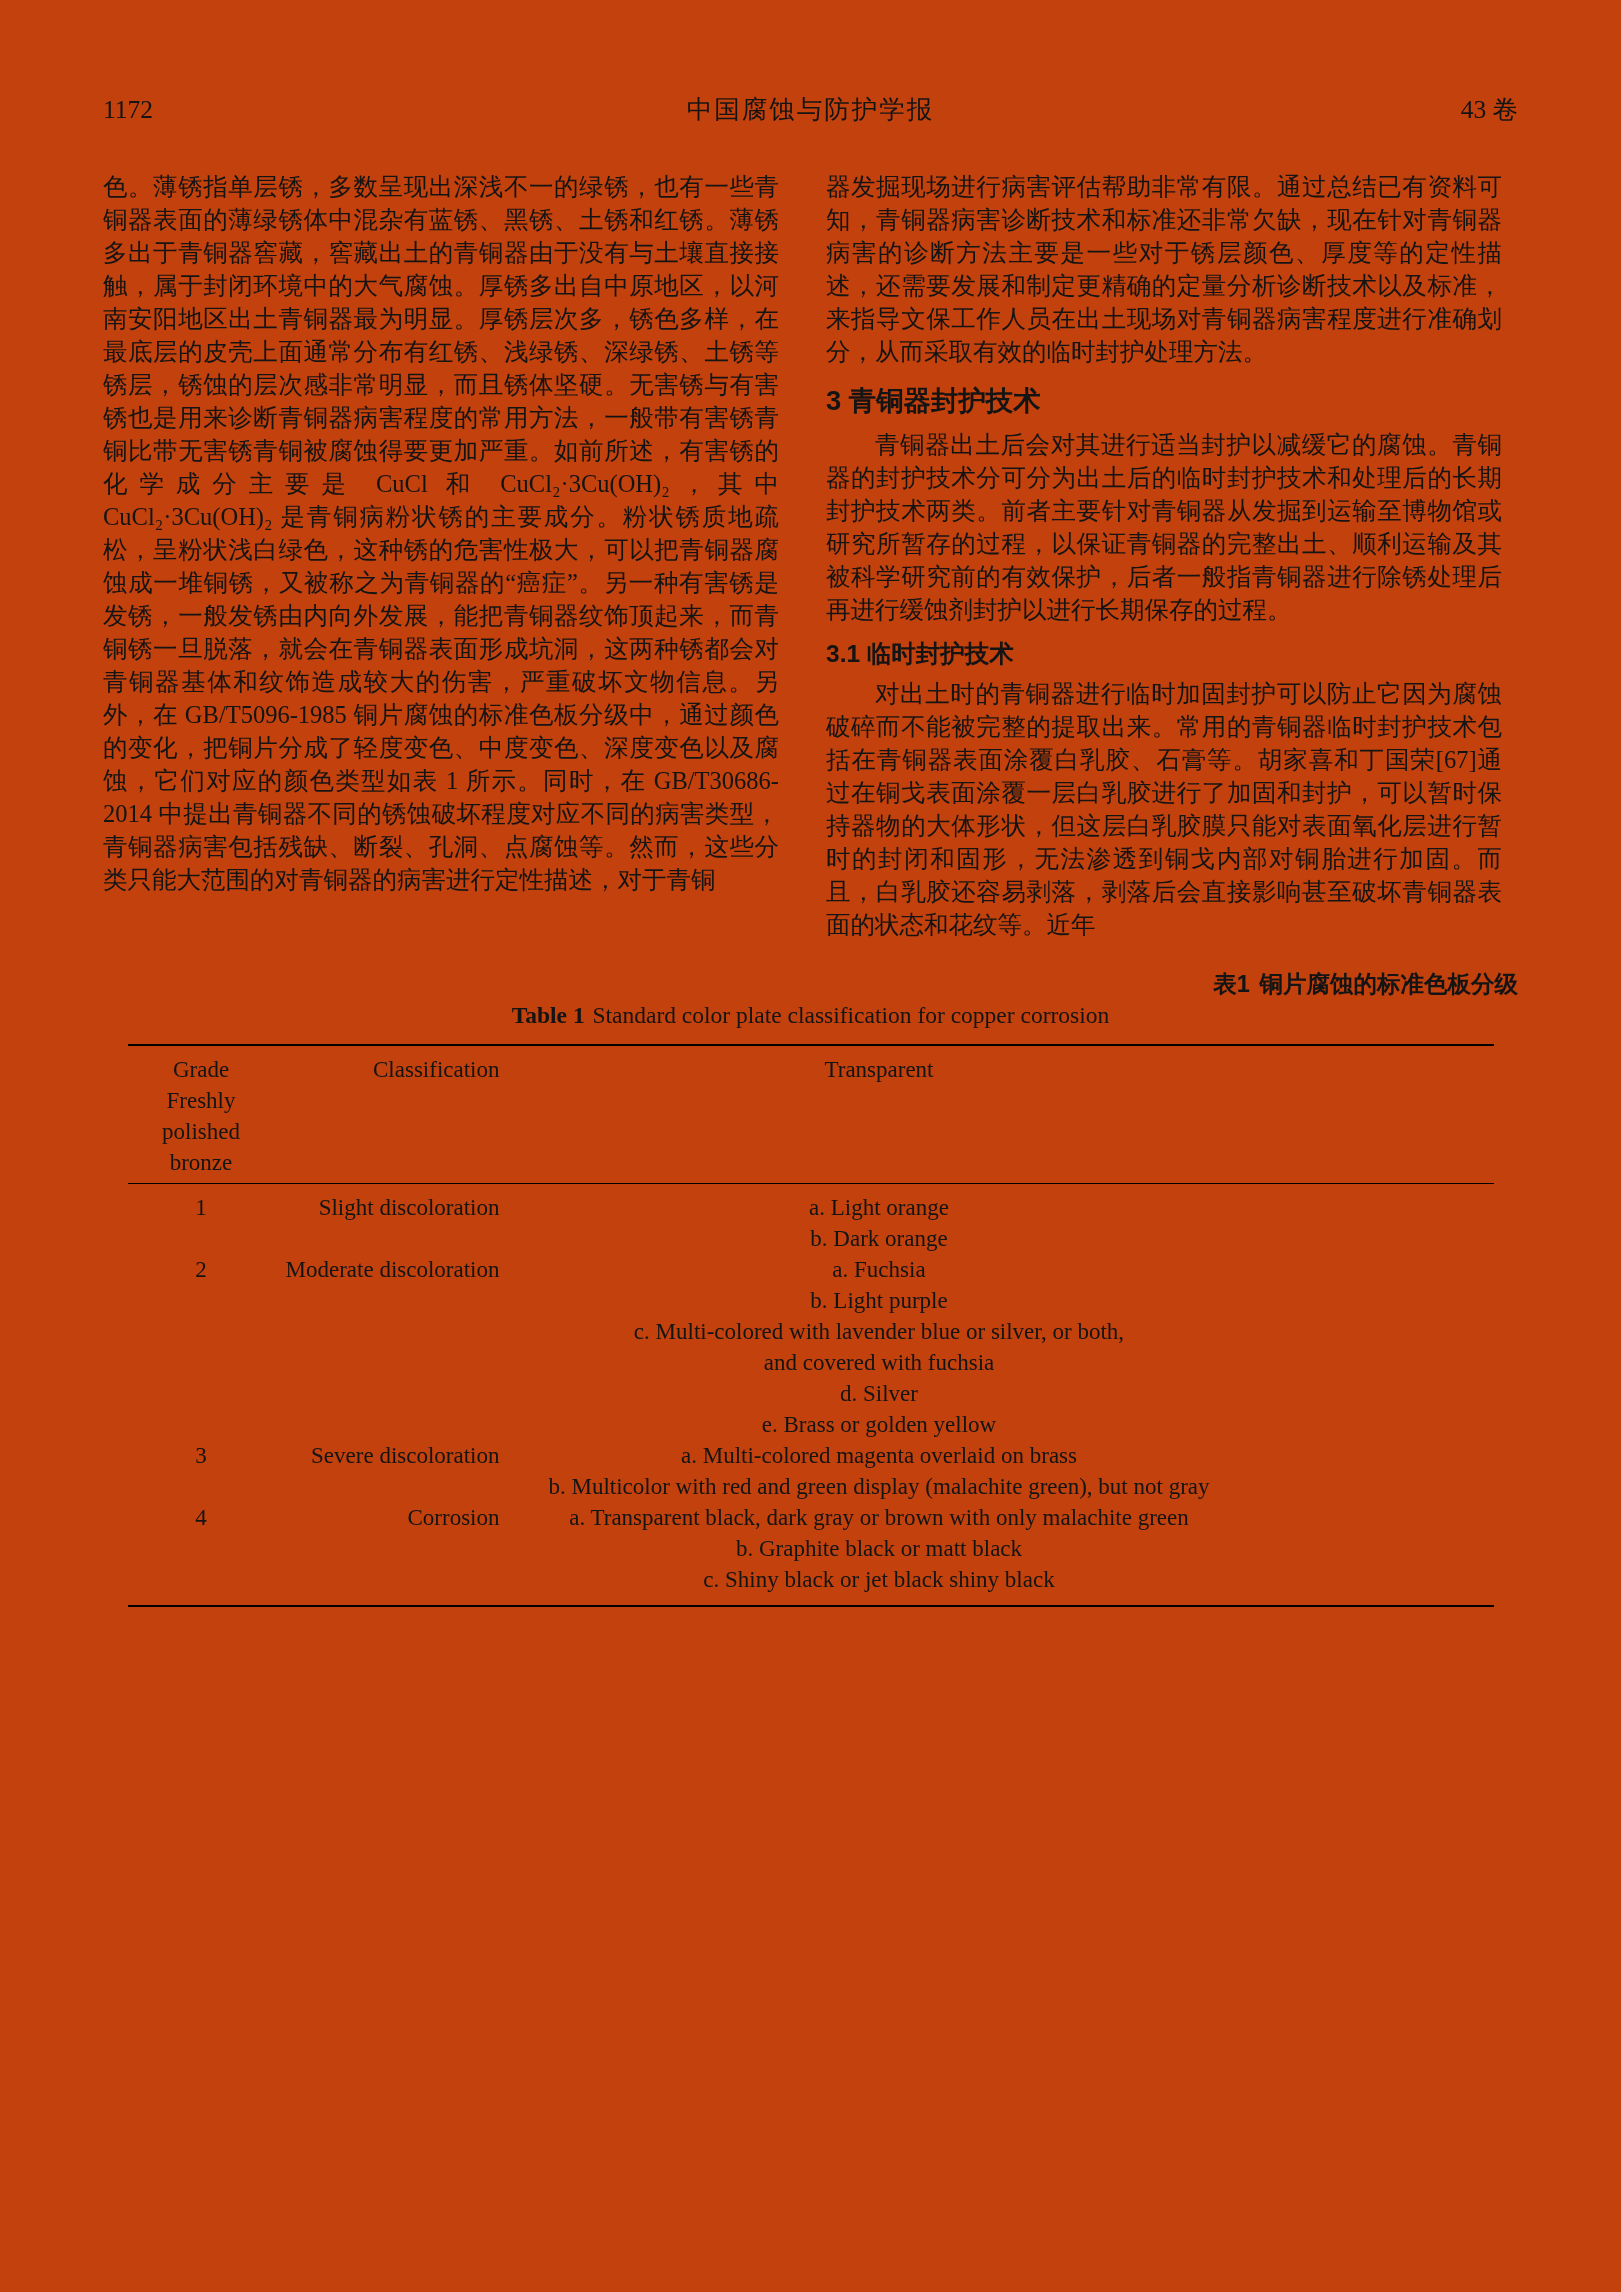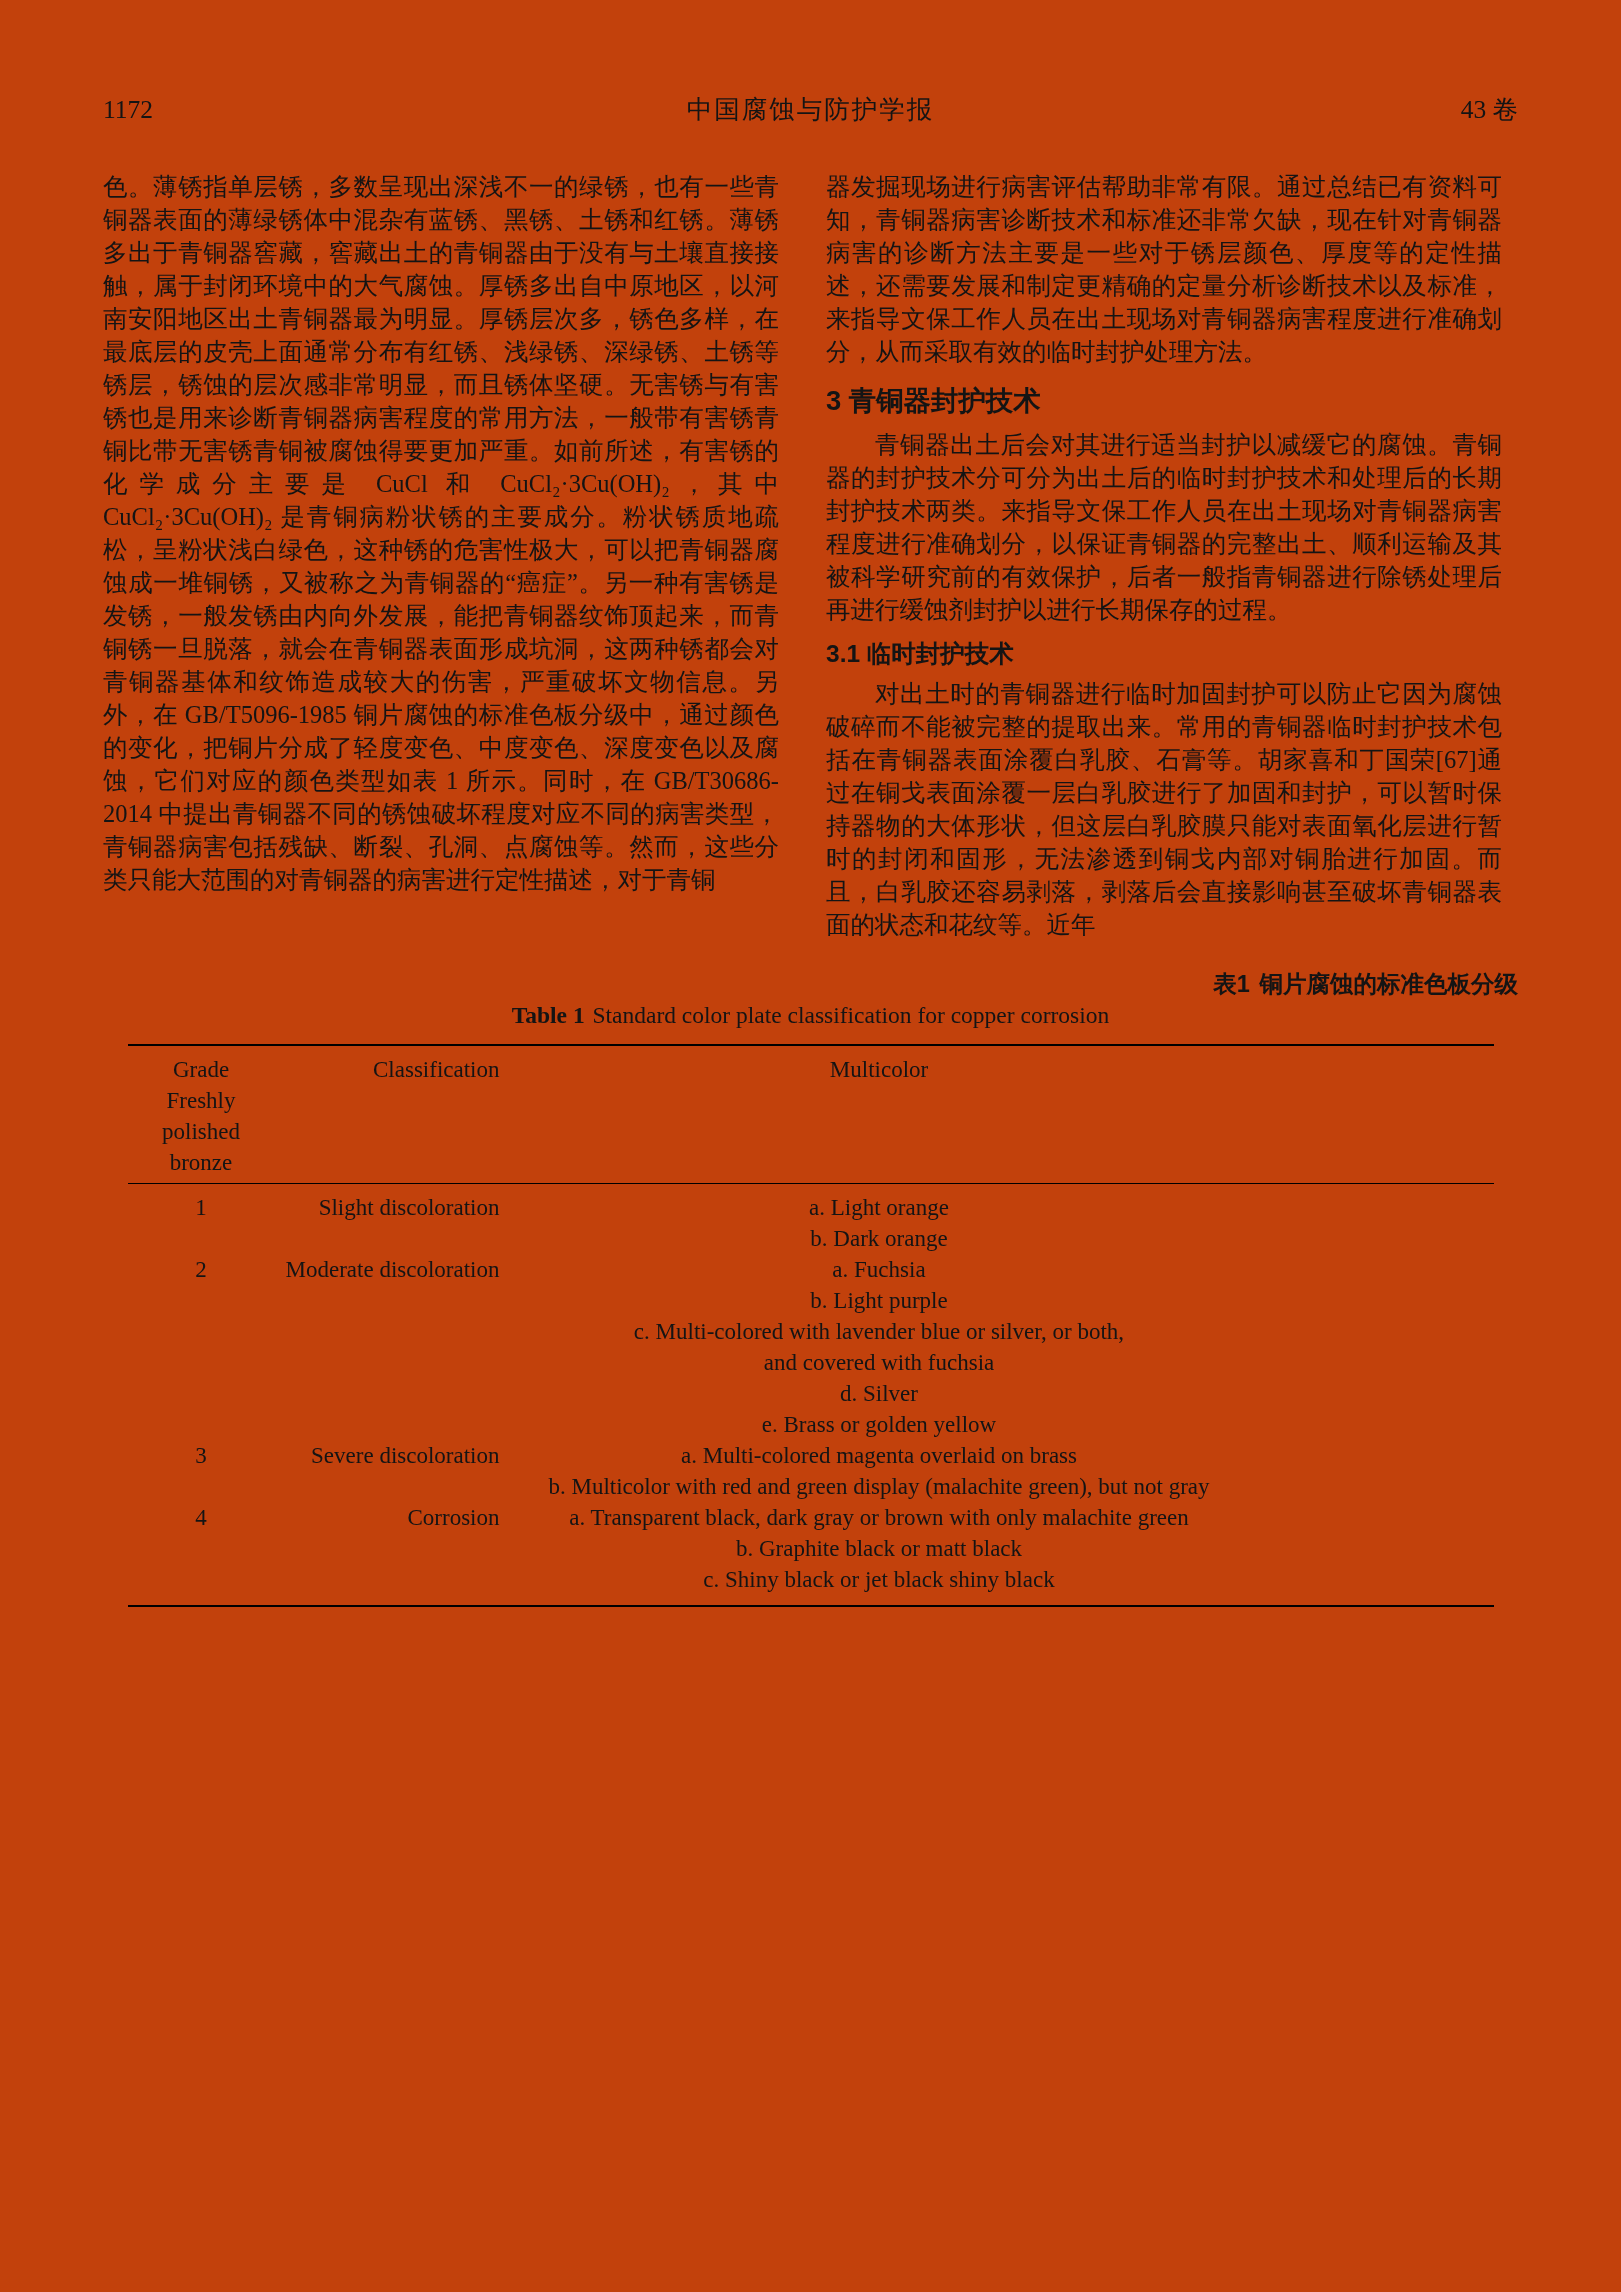--- a/index.html
+++ b/index.html
@@ -64,42 +64,42 @@
     <span class="volume">43 卷</span>
   </header>
 
   <div class="columns">
     <div class="col">
       <p class="para">色。薄锈指单层锈，多数呈现出深浅不一的绿锈，也有一些青铜器表面的薄绿锈体中混杂有蓝锈、黑锈、土锈和红锈。薄锈多出于青铜器窖藏，窖藏出土的青铜器由于没有与土壤直接接触，属于封闭环境中的大气腐蚀。厚锈多出自中原地区，以河南安阳地区出土青铜器最为明显。厚锈层次多，锈色多样，在最底层的皮壳上面通常分布有红锈、浅绿锈、深绿锈、土锈等锈层，锈蚀的层次感非常明显，而且锈体坚硬。无害锈与有害锈也是用来诊断青铜器病害程度的常用方法，一般带有害锈青铜比带无害锈青铜被腐蚀得要更加严重。如前所述，有害锈的化学成分主要是 CuCl 和 CuCl₂·3Cu(OH)₂，其中 CuCl₂·3Cu(OH)₂ 是青铜病粉状锈的主要成分。粉状锈质地疏松，呈粉状浅白绿色，这种锈的危害性极大，可以把青铜器腐蚀成一堆铜锈，又被称之为青铜器的“癌症”。另一种有害锈是发锈，一般发锈由内向外发展，能把青铜器纹饰顶起来，而青铜锈一旦脱落，就会在青铜器表面形成坑洞，这两种锈都会对青铜器基体和纹饰造成较大的伤害，严重破坏文物信息。另外，在 GB/T5096-1985 铜片腐蚀的标准色板分级中，通过颜色的变化，把铜片分成了轻度变色、中度变色、深度变色以及腐蚀，它们对应的颜色类型如表 1 所示。同时，在 GB/T30686-2014 中提出青铜器不同的锈蚀破坏程度对应不同的病害类型，青铜器病害包括残缺、断裂、孔洞、点腐蚀等。然而，这些分类只能大范围的对青铜器的病害进行定性描述，对于青铜</p>
     </div>
     <div class="col">
       <p class="para">器发掘现场进行病害评估帮助非常有限。通过总结已有资料可知，青铜器病害诊断技术和标准还非常欠缺，现在针对青铜器病害的诊断方法主要是一些对于锈层颜色、厚度等的定性描述，还需要发展和制定更精确的定量分析诊断技术以及标准，来指导文保工作人员在出土现场对青铜器病害程度进行准确划分，从而采取有效的临时封护处理方法。</p>
       <h2 class="sec-heading">3  青铜器封护技术</h2>
-      <p class="para indent">青铜器出土后会对其进行适当封护以减缓它的腐蚀。青铜器的封护技术分可分为出土后的临时封护技术和处理后的长期封护技术两类。来指导文保工作人员在出土现场对青铜器病害程度进行准确划分，以保证青铜器的完整出土、顺利运输及其被科学研究前的有效保护，后者一般指青铜器进行除锈处理后再进行缓蚀剂封护以进行长期保存的过程。</p>
+      <p class="para indent">青铜器出土后会对其进行适当封护以减缓它的腐蚀。青铜器的封护技术分可分为出土后的临时封护技术和处理后的长期封护技术两类。前者主要针对青铜器从发掘到运输至博物馆或研究所暂存的过程，以保证青铜器的完整出土、顺利运输及其被科学研究前的有效保护，后者一般指青铜器进行除锈处理后再进行缓蚀剂封护以进行长期保存的过程。</p>
       <h3 class="subsec-heading">3.1  临时封护技术</h3>
       <p class="para indent">对出土时的青铜器进行临时加固封护可以防止它因为腐蚀破碎而不能被完整的提取出来。常用的青铜器临时封护技术包括在青铜器表面涂覆白乳胶、石膏等。胡家喜和丁国荣[67]通过在铜戈表面涂覆一层白乳胶进行了加固和封护，可以暂时保持器物的大体形状，但这层白乳胶膜只能对表面氧化层进行暂时的封闭和固形，无法渗透到铜戈内部对铜胎进行加固。而且，白乳胶还容易剥落，剥落后会直接影响甚至破坏青铜器表面的状态和花纹等。近年</p>
     </div>
   </div>
 
   <div class="table-section">
 
     <div class="caption-zh">
       <span class="cap-label">表1</span><span>铜片腐蚀的标准色板分级</span>
     </div>
     <div class="caption-en">
       <span class="cap-label">Table 1</span><span>Standard color plate classification for copper corrosion</span>
     </div>
 
     <div class="data-table">
 
       <div class="thead">
         <div class="trow">
           <span class="tc-grade">Grade</span>
           <span class="tc-class">Classification</span>
-          <span class="tc-desc">Multicolor</span>
+          <span class="tc-desc">Transparent</span>
         </div>
         <div class="trow">
           <span class="tc-grade">Freshly polished</span>
           <span class="tc-class"></span>
           <span class="tc-desc"></span>
         </div>
         <div class="trow">
           <span class="tc-grade">bronze</span>
           <span class="tc-class"></span>
           <span class="tc-desc"></span>

